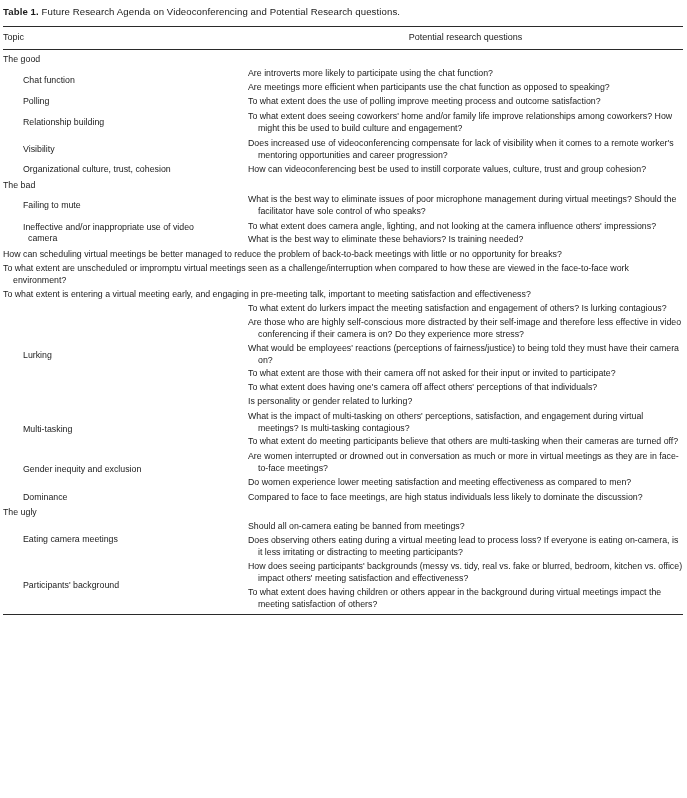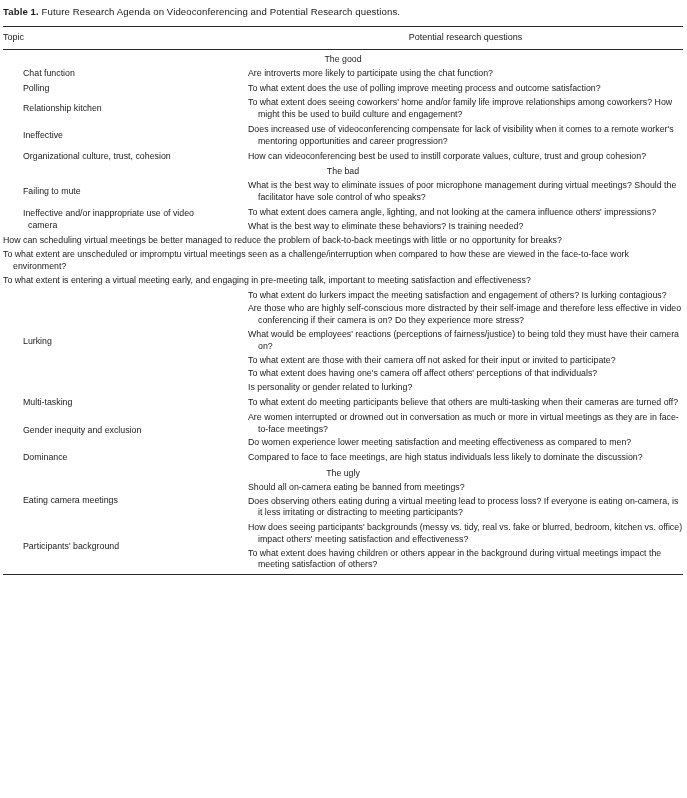--- a/index.html
+++ b/index.html
@@ -50,21 +50,20 @@
     flex: 1 1 auto;
     text-align: center;
   }
   .table-body {
     padding-top: 4px;
     font-size: 8.8px;
     line-height: 11.8px;
   }
   .section-header {
     margin: 4px 0 2px 0;
-    text-align: center;
   }
   .section-header:first-child {
     margin-top: 0;
   }
   .t-row {
     display: flex;
     align-items: center;
     margin-bottom: 3px;
   }
   .topic-cell {
@@ -105,36 +104,37 @@
   </div>
 
   <div class="rule thin"></div>
 
   <div class="table-body" id="table-body">
       <div class="section-header">The good</div>
       <div class="t-row">
         <div class="topic-cell">Chat function</div>
         <div class="questions-cell">
           <p class="question">Are introverts more likely to participate using the chat function?</p>
+          <p class="question">Are meetings more efficient when participants use the chat function as opposed to speaking?</p>
         </div>
       </div>
       <div class="t-row">
         <div class="topic-cell">Polling</div>
         <div class="questions-cell">
           <p class="question">To what extent does the use of polling improve meeting process and outcome satisfaction?</p>
         </div>
       </div>
       <div class="t-row">
-        <div class="topic-cell">Relationship kitchen</div>
+        <div class="topic-cell">Relationship building</div>
         <div class="questions-cell">
           <p class="question">To what extent does seeing coworkers' home and/or family life improve relationships among coworkers? How might this be used to build culture and engagement?</p>
         </div>
       </div>
       <div class="t-row">
-        <div class="topic-cell">Ineffective</div>
+        <div class="topic-cell">Visibility</div>
         <div class="questions-cell">
           <p class="question">Does increased use of videoconferencing compensate for lack of visibility when it comes to a remote worker's mentoring opportunities and career progression?</p>
         </div>
       </div>
       <div class="t-row">
         <div class="topic-cell">Organizational culture, trust, cohesion</div>
         <div class="questions-cell">
           <p class="question">How can videoconferencing best be used to instill corporate values, culture, trust and group cohesion?</p>
         </div>
       </div>
@@ -166,20 +166,21 @@
           <p class="question">Are those who are highly self-conscious more distracted by their self-image and therefore less effective in video conferencing if their camera is on? Do they experience more stress?</p>
           <p class="question">What would be employees' reactions (perceptions of fairness/justice) to being told they must have their camera on?</p>
           <p class="question">To what extent are those with their camera off not asked for their input or invited to participate?</p>
           <p class="question">To what extent does having one's camera off affect others' perceptions of that individuals?</p>
           <p class="question">Is personality or gender related to lurking?</p>
         </div>
       </div>
       <div class="t-row">
         <div class="topic-cell">Multi-tasking</div>
         <div class="questions-cell">
+          <p class="question">What is the impact of multi-tasking on others' perceptions, satisfaction, and engagement during virtual meetings? Is multi-tasking contagious?</p>
           <p class="question">To what extent do meeting participants believe that others are multi-tasking when their cameras are turned off?</p>
         </div>
       </div>
       <div class="t-row">
         <div class="topic-cell">Gender inequity and exclusion</div>
         <div class="questions-cell">
           <p class="question">Are women interrupted or drowned out in conversation as much or more in virtual meetings as they are in face-to-face meetings?</p>
           <p class="question">Do women experience lower meeting satisfaction and meeting effectiveness as compared to men?</p>
         </div>
       </div>

